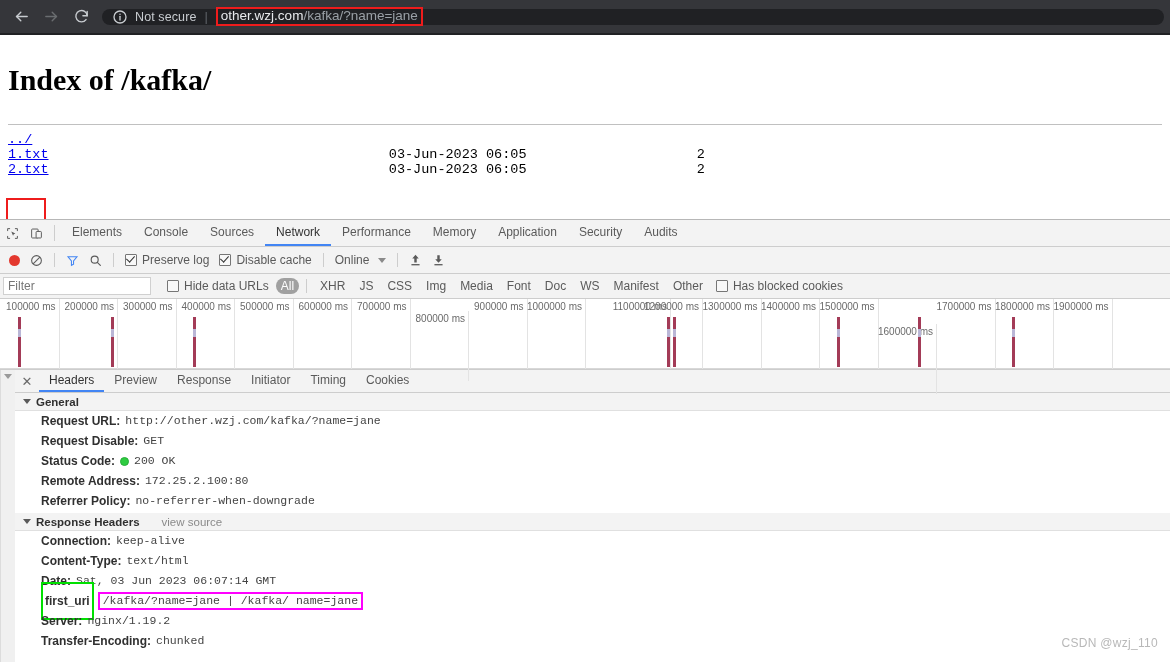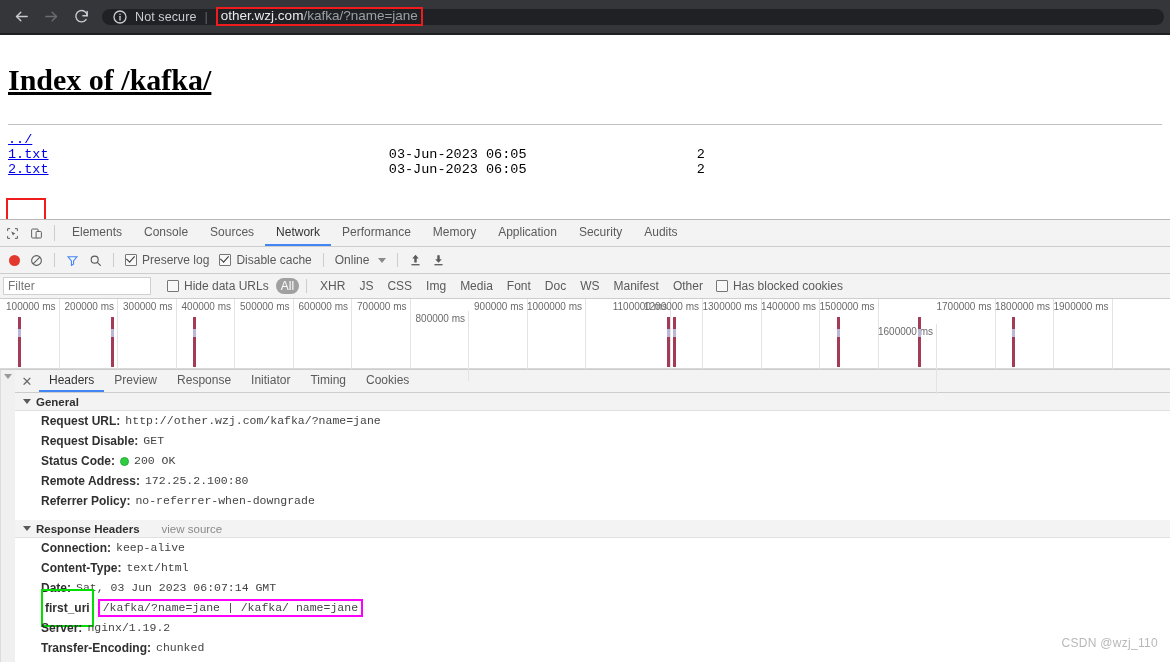--- a/index.html
+++ b/index.html
@@ -37,21 +37,21 @@
   .url-path{color:#9aa0a6;font-size:13.5px;}
   .chrome-bottom{height:2px;background:#202124;}
 
   
   .page{
     position:relative;height:184px;background:#fff;box-sizing:border-box;
     padding:0 8px;overflow:hidden;
   }
   h1.idx{
     font-family:"Liberation Serif",serif;font-weight:bold;font-size:30px;
-    margin:28px 0 0 0;color:#000;letter-spacing:0px;text-decoration:underline;
+    margin:28px 0 0 0;color:#000;letter-spacing:0px;
   }
   .hr{border:0;border-top:1px solid #c0c0c0;margin:27px 0 0 0;}
   .listing{
     font-family:"Liberation Mono","DejaVu Sans Mono",monospace;
     font-size:13.5px;color:#000;white-space:pre;margin-top:7px;line-height:15px;
   }
   .listing a{color:#0000ee;text-decoration:underline;}
   .linkbox{
     position:absolute;left:6px;top:163px;width:40px;height:26px;
     border:2px solid #ee1c1c;box-sizing:border-box;pointer-events:none;
@@ -495,21 +495,21 @@
         </div>
         <div class="hrow">
           <span class="hname">Remote Address:</span>
           <span class="hval">172.25.2.100:80</span>
         </div>
         <div class="hrow">
           <span class="hname">Referrer Policy:</span>
           <span class="hval">no-referrer-when-downgrade</span>
         </div>
 
-        <div class="sec-title" style="margin-top:9px;">
+        <div class="sec-title" style="margin-top:2px;">
           <span class="tri"></span>
           <span>Response Headers</span>
           <span class="viewsrc">view source</span>
         </div>
 
         <div class="hrow">
           <span class="hname">Connection:</span>
           <span class="hval">keep-alive</span>
         </div>
         <div class="hrow">

